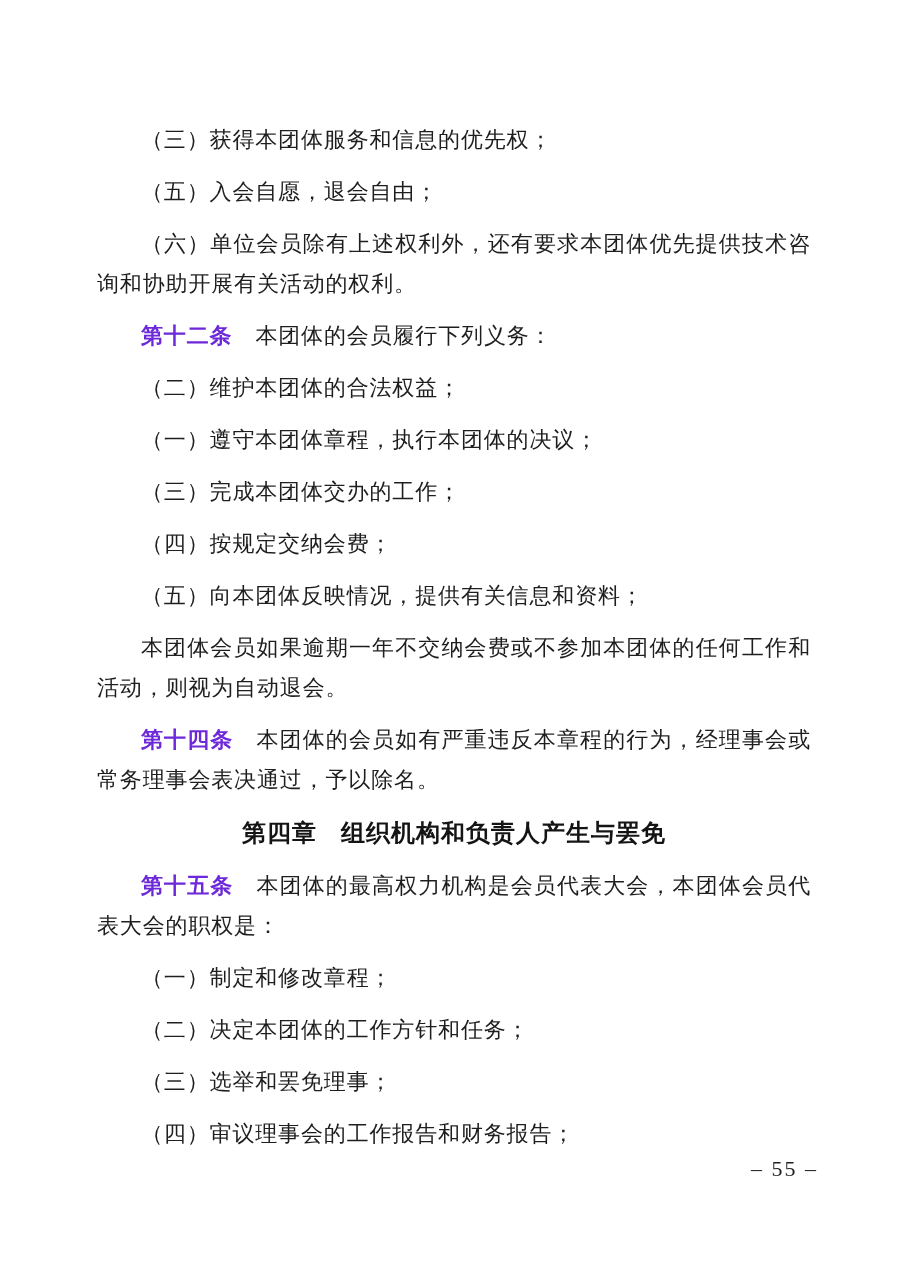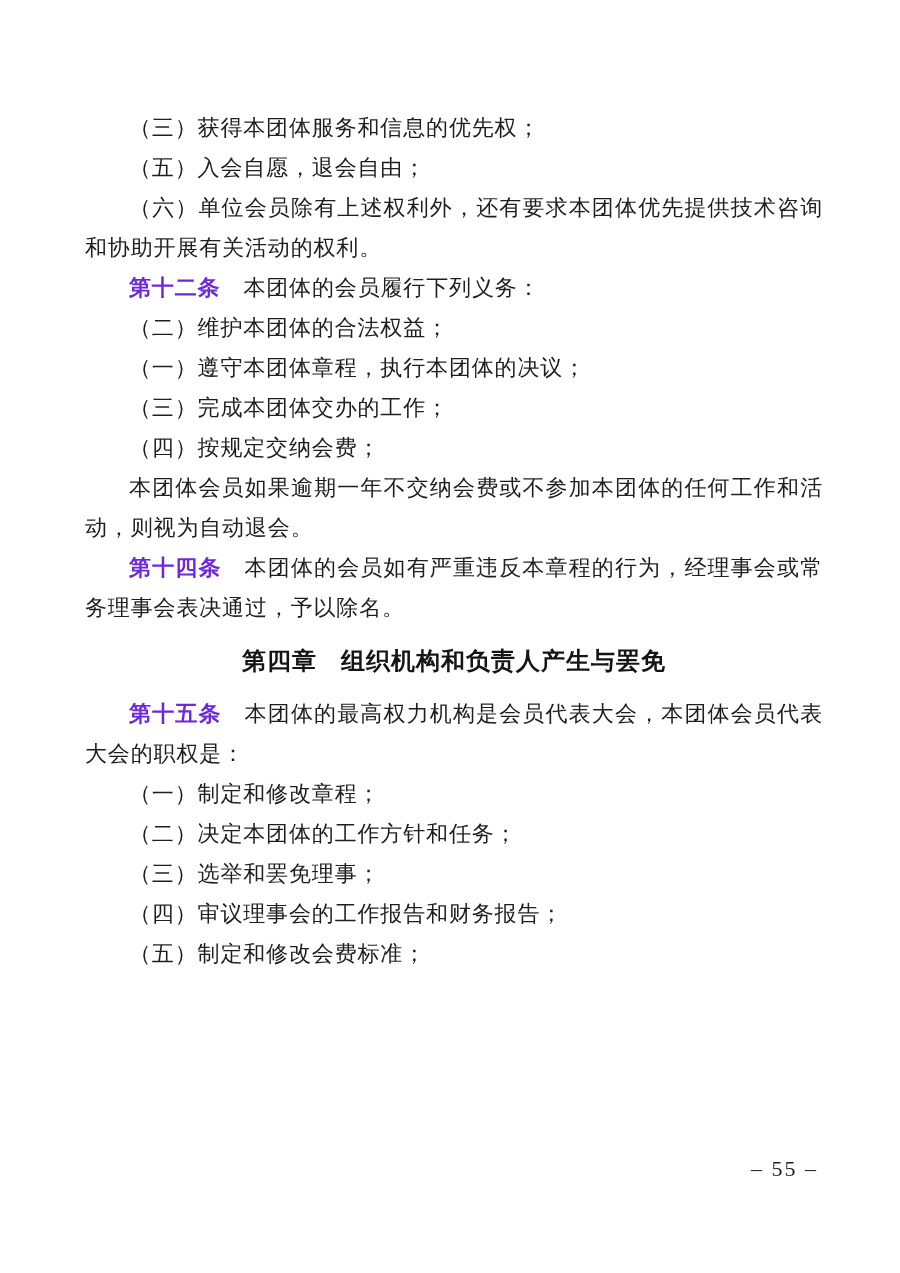--- a/index.html
+++ b/index.html
@@ -14,21 +14,21 @@
     background: #ffffff;
     overflow: hidden;
   }
   .content {
     position: absolute;
     left: 85px;
     top: 108px;
     width: 738px;
   }
   .para {
-    margin: 0;
+    margin: 12px;
     font-family: "Liberation Serif", "DejaVu Serif", serif;
     font-size: 22px;
     line-height: 40px;
     letter-spacing: 0.85px;
     text-align: justify;
     text-indent: 44px;
     color: #1e1e1e;
   }
   .art-num {
     font-family: "Liberation Sans", "DejaVu Sans", sans-serif;
@@ -67,24 +67,24 @@
 <div class="page">
   <main class="content" id="doc-content">
       <p class="para"><span>（三）获得本团体服务和信息的优先权；</span></p>
       <p class="para"><span>（五）入会自愿，退会自由；</span></p>
       <p class="para"><span>（六）单位会员除有上述权利外，还有要求本团体优先提供技术咨询和协助开展有关活动的权利。</span></p>
       <p class="para"><b class="art-num">第十二条</b><span>本团体的会员履行下列义务：</span></p>
       <p class="para"><span>（二）维护本团体的合法权益；</span></p>
       <p class="para"><span>（一）遵守本团体章程，执行本团体的决议；</span></p>
       <p class="para"><span>（三）完成本团体交办的工作；</span></p>
       <p class="para"><span>（四）按规定交纳会费；</span></p>
+      <p class="para"><span>（五）向本团体反映情况，提供有关信息和资料；</span></p>
       <p class="para"><span>本团体会员如果逾期一年不交纳会费或不参加本团体的任何工作和活动，则视为自动退会。</span></p>
       <p class="para"><b class="art-num">第十四条</b><span>本团体的会员如有严重违反本章程的行为，经理事会或常务理事会表决通过，予以除名。</span></p>
       <h2 class="chapter"><span class="chapter-num">第四章</span><span class="chapter-title">组织机构和负责人产生与罢免</span></h2>
       <p class="para"><b class="art-num">第十五条</b><span>本团体的最高权力机构是会员代表大会，本团体会员代表大会的职权是：</span></p>
       <p class="para"><span>（一）制定和修改章程；</span></p>
       <p class="para"><span>（二）决定本团体的工作方针和任务；</span></p>
       <p class="para"><span>（三）选举和罢免理事；</span></p>
       <p class="para"><span>（四）审议理事会的工作报告和财务报告；</span></p>
-      <p class="para"><span>（五）制定和修改会费标准；</span></p>
     </main>
   <div class="page-number">– 55 –</div>
 </div>
 
 </body></html>

